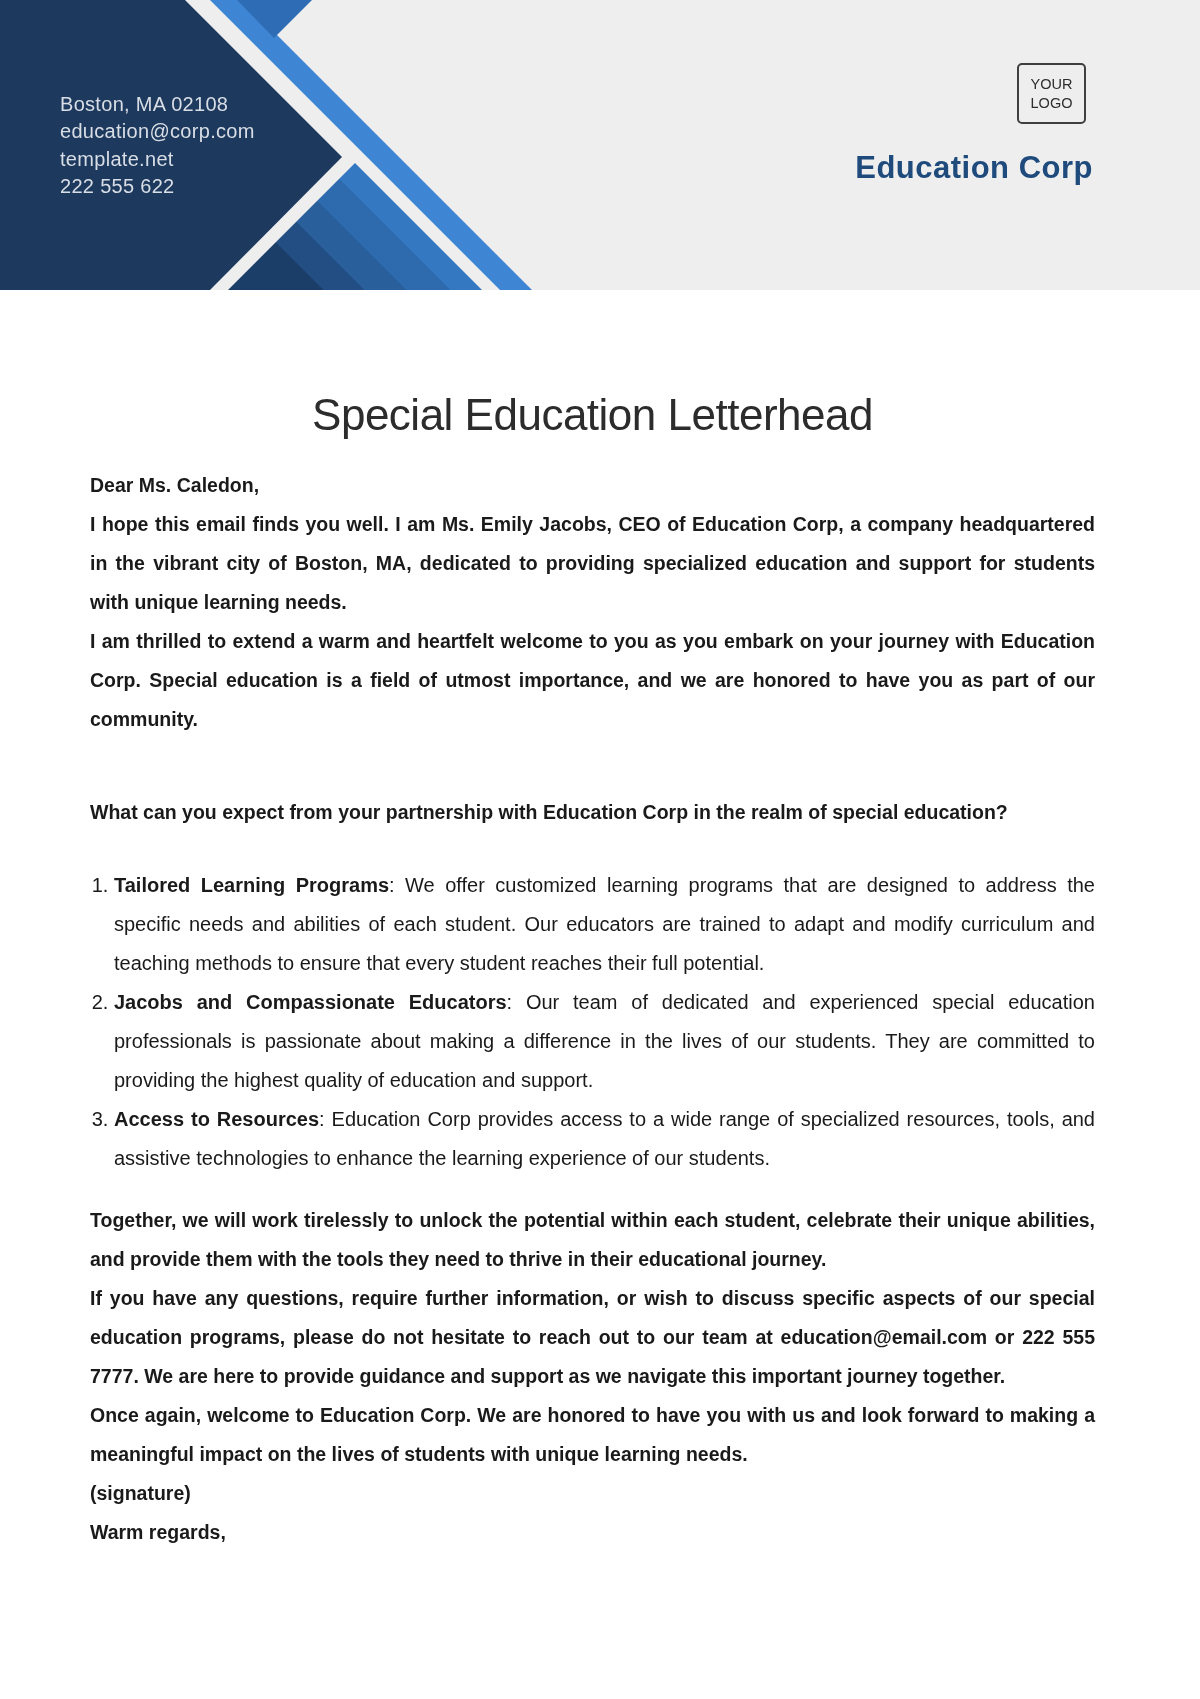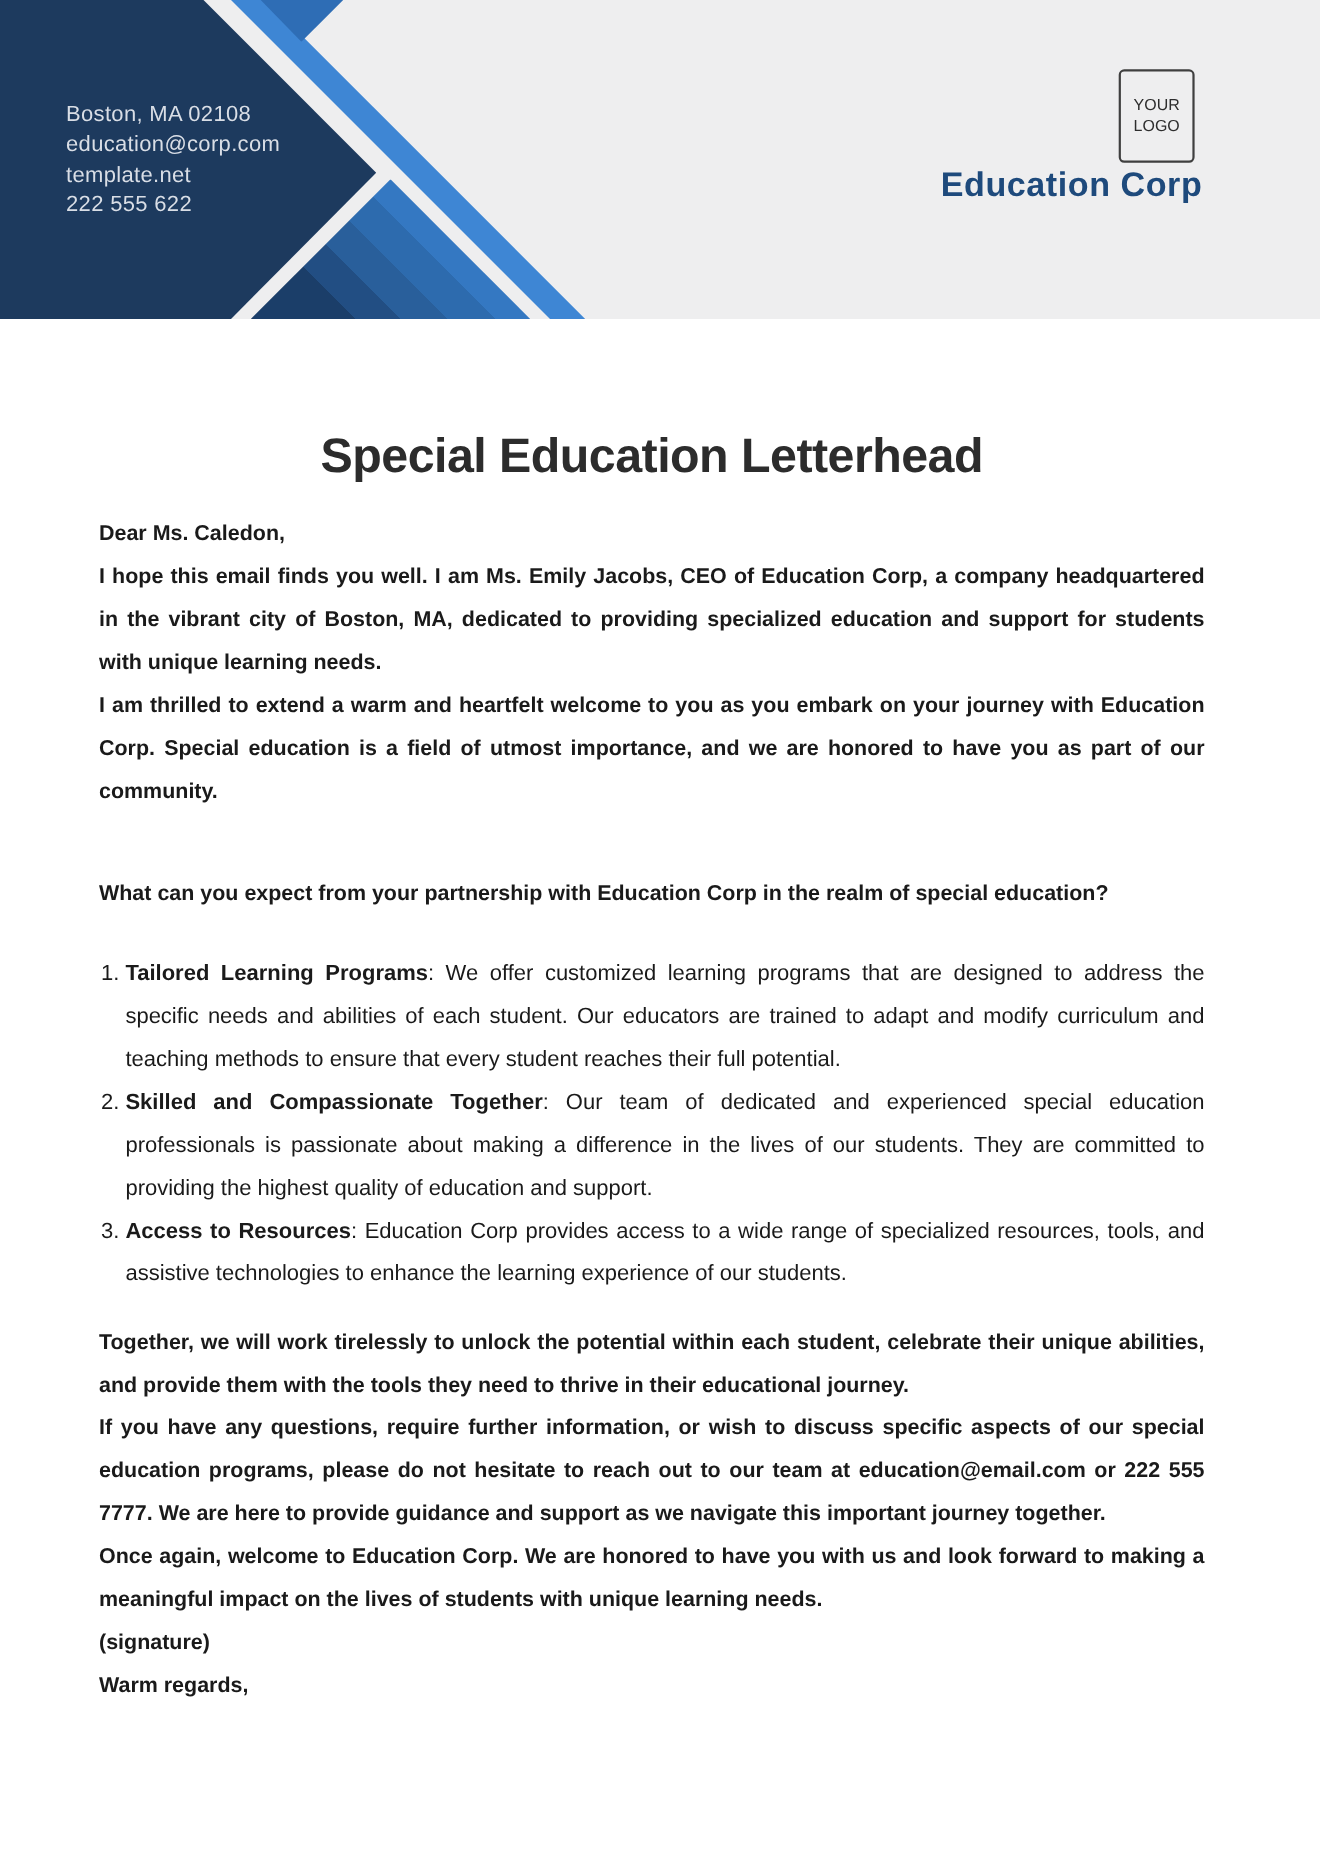--- a/index.html
+++ b/index.html
@@ -42,42 +42,42 @@
     background:#1d3a5e;
     clip-path:polygon(0 0,185px 0,342px 157px,210px 290px,0 290px);
   }
   .contact{
     position:absolute;left:60px;top:91px;
     font-size:20px;line-height:27.4px;
     color:#d9dee6;letter-spacing:.3px;
   }
   .logo-box{
     position:absolute;left:1017px;top:63px;
-    width:69px;height:85px;box-sizing:border-box;
+    width:69px;height:61px;box-sizing:border-box;
     border:2px solid #3f3f3f;border-radius:5px;
     display:flex;flex-direction:column;justify-content:center;align-items:center;
     color:#2d2d2d;font-size:14.5px;line-height:18.5px;font-weight:500;
   }
   .company-name{
     position:absolute;right:107px;top:150px;
     font-family:Liberation Sans, sans-serif;
     font-weight:700;font-size:31px;color:#1e4a7c;
     letter-spacing:.5px;
   }
 
   
   .letter{
     position:relative;
     padding:0 105px 0 90px;
   }
   .letter h1{
     margin:100px 0 26px 0;
     text-align:center;
     font-size:44px;line-height:50px;
-    font-weight:700;color:#2c2c2c;letter-spacing:-.5px;
+    font-weight:400;color:#2c2c2c;letter-spacing:-.5px;
   }
   .letter p{
     margin:0;
     font-size:19.5px;line-height:39px;
     text-align:justify;
     font-weight:bold;
   }
   .letter p.q{margin-top:54px;}
   .letter ol{
     margin:34px 0 23px 0;
@@ -119,21 +119,21 @@
     <h1>Special Education Letterhead</h1>
 
     <p>Dear Ms. Caledon,</p>
     <p>I hope this email finds you well. I am Ms. Emily Jacobs, CEO of Education Corp, a company headquartered in the vibrant city of Boston, MA, dedicated to providing specialized education and support for students with unique learning needs.</p>
     <p>I am thrilled to extend a warm and heartfelt welcome to you as you embark on your journey with Education Corp. Special education is a field of utmost importance, and we are honored to have you as part of our community.</p>
 
     <p class="q">What can you expect from your partnership with Education Corp in the realm of special education?</p>
 
     <ol>
       <li><span class="b">Tailored Learning Programs</span><span>: We offer customized learning programs that are designed to address the specific needs and abilities of each student. Our educators are trained to adapt and modify curriculum and teaching methods to ensure that every student reaches their full potential.</span></li>
-      <li><span class="b">Skilled and Compassionate Together</span><span>: Our team of dedicated and experienced special education professionals is passionate about making a difference in the lives of our students. They are committed to providing the highest quality of education and support.</span></li>
+      <li><span class="b">Jacobs and Compassionate Educators</span><span>: Our team of dedicated and experienced special education professionals is passionate about making a difference in the lives of our students. They are committed to providing the highest quality of education and support.</span></li>
       <li><span class="b">Access to Resources</span><span>: Education Corp provides access to a wide range of specialized resources, tools, and assistive technologies to enhance the learning experience of our students.</span></li>
     </ol>
 
     <p>Together, we will work tirelessly to unlock the potential within each student, celebrate their unique abilities, and provide them with the tools they need to thrive in their educational journey.</p>
     <p>If you have any questions, require further information, or wish to discuss specific aspects of our special education programs, please do not hesitate to reach out to our team at education@email.com or 222 555 7777. We are here to provide guidance and support as we navigate this important journey together.</p>
     <p>Once again, welcome to Education Corp. We are honored to have you with us and look forward to making a meaningful impact on the lives of students with unique learning needs.</p>
     <p>(signature)</p>
     <p>Warm regards,</p>
   </div>
 

